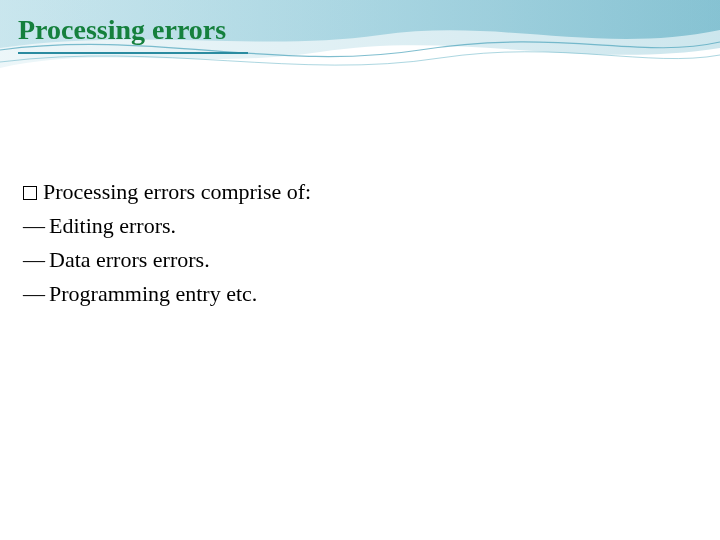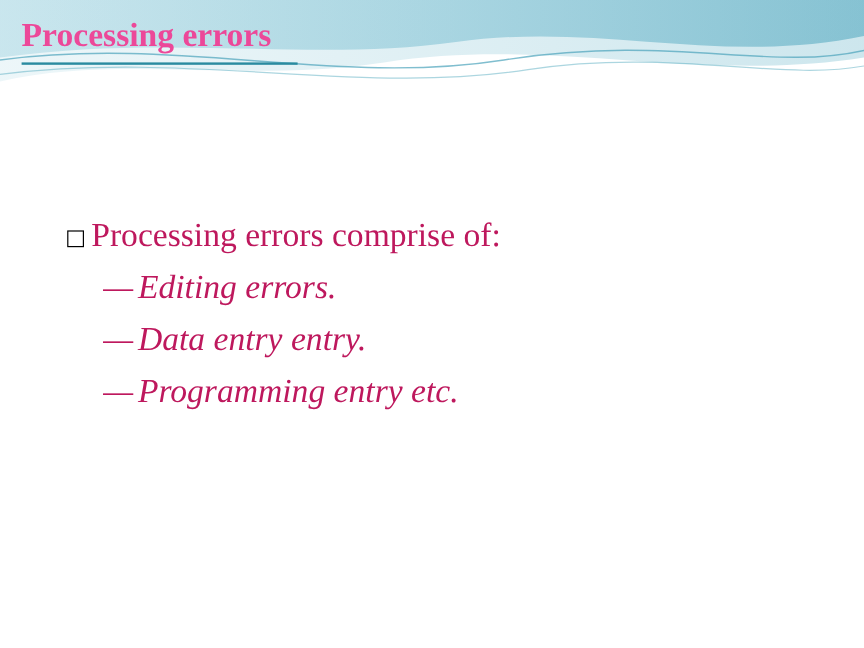--- a/index.html
+++ b/index.html
@@ -18,55 +18,53 @@
       width: 720px;
       height: 120px;
       pointer-events: none;
     }
     .title {
       position: absolute;
       top: 14px;
       left: 18px;
       font-size: 28px;
       font-weight: bold;
-      color: #ec4899;
+      color: #15803d;
       font-family: Georgia, serif;
     }
     .title-underline {
       position: absolute;
       top: 52px;
       left: 18px;
       width: 230px;
       height: 1.5px;
       background: #2a8ba0;
     }
     .content {
       position: absolute;
       top: 175px;
-      left: 56px;
-      font-size: 28px;
-      color: #be185d;
+      left: 23px;
+      font-size: 22px;
+      color: #000000;
       line-height: 1.55;
     }
     .intro-line {
       display: flex;
       align-items: baseline;
     }
     .bullet-square {
       display: inline-block;
       width: 14px;
       height: 14px;
       border: 1.5px solid #000;
       margin-right: 6px;
       position: relative;
       top: 1px;
     }
     .list {
-      margin-left: 30px;
-      font-style: italic;
     }
     .list-item .dash { margin-right: 4px; }
   </style>
 </head>
 <body>
 
 <svg class="wave-bg" viewBox="0 0 720 120" preserveAspectRatio="none">
   <defs>
     <linearGradient id="g1" x1="0%" y1="0%" x2="100%" y2="0%">
       <stop offset="0%" stop-color="#7fc4d6" stop-opacity="0.35"></stop>
@@ -87,16 +85,16 @@
 <div class="title">Processing errors</div>
 <div class="title-underline"></div>
 
 <div class="content">
   <div class="intro-line">
     <span class="bullet-square"></span>
     <span>Processing errors comprise of:</span>
   </div>
   <div class="list">
     <div class="list-item"><span class="dash">—</span><span>Editing errors.</span></div>
-    <div class="list-item"><span class="dash">—</span><span>Data entry entry.</span></div>
+    <div class="list-item"><span class="dash">—</span><span>Data errors errors.</span></div>
     <div class="list-item"><span class="dash">—</span><span>Programming entry etc.</span></div>
   </div>
 </div>
 
 </body></html>

